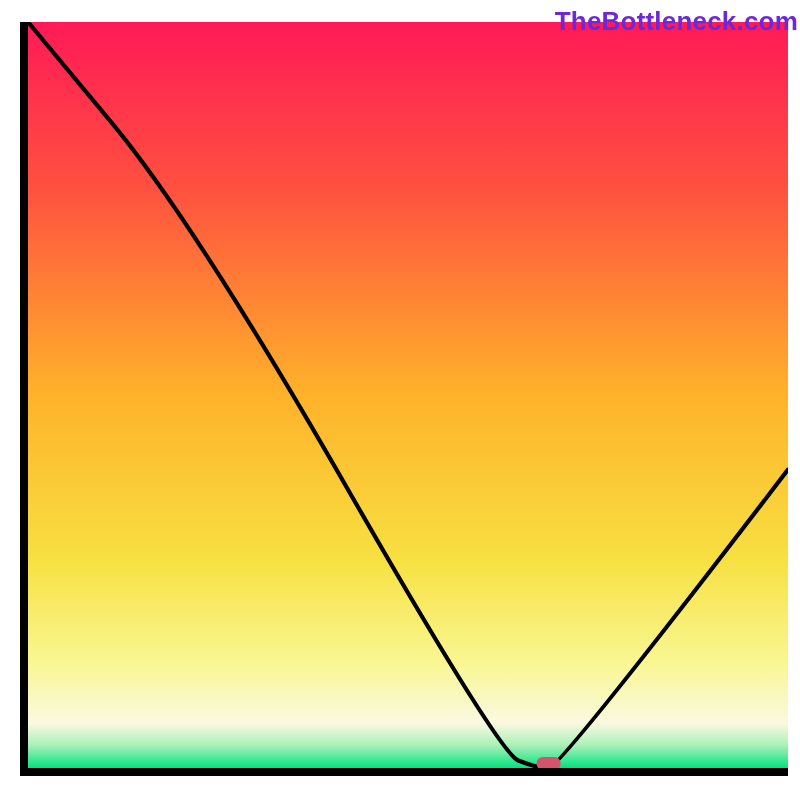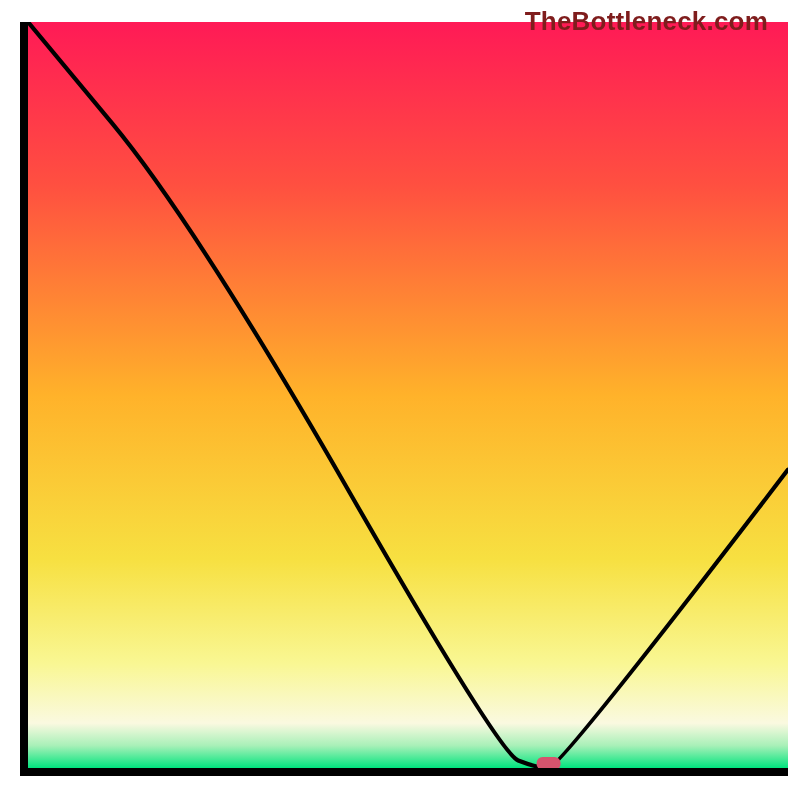--- a/index.html
+++ b/index.html
@@ -12,24 +12,24 @@
     font-family: Arial, Helvetica, sans-serif;
   }
   .frame {
     position: relative;
     width: 800px;
     height: 800px;
   }
   .watermark {
     position: absolute;
     top: 6px;
-    right: 32px;
+    right: 2px;
     font-size: 26px;
     font-weight: 600;
-    color: #7f1d1d;
+    color: #6d28d9;
     letter-spacing: 0.2px;
     z-index: 20;
     user-select: none;
   }
   .axis-v {
     position: absolute;
     left: 20px;
     top: 22px;
     width: 8px;
     height: 754px; 

